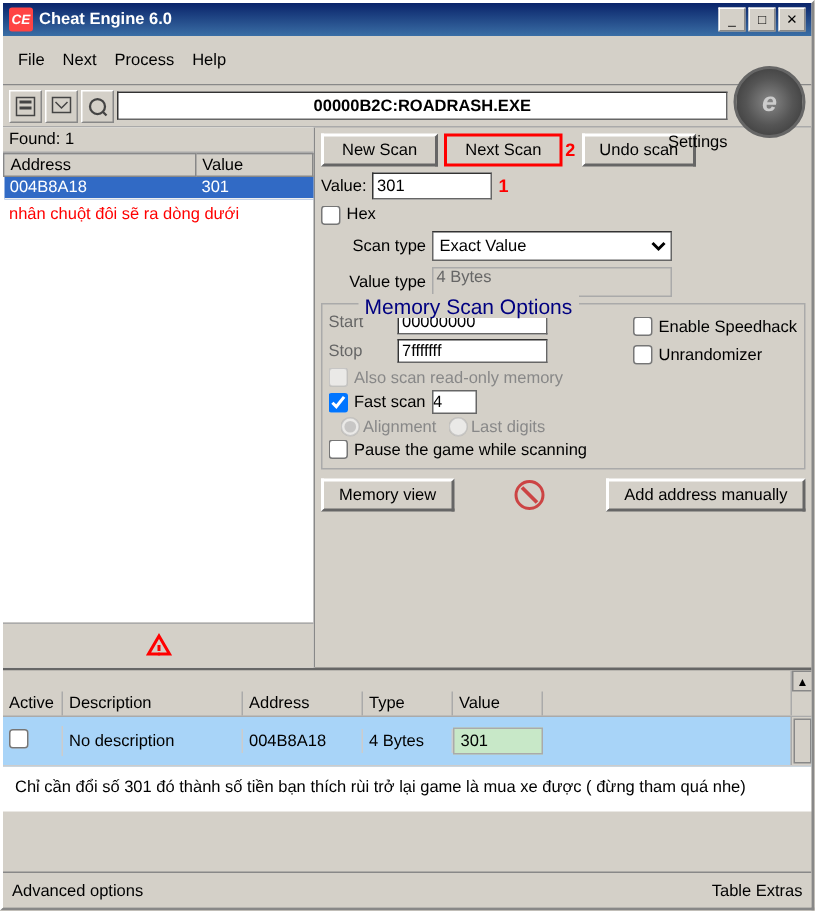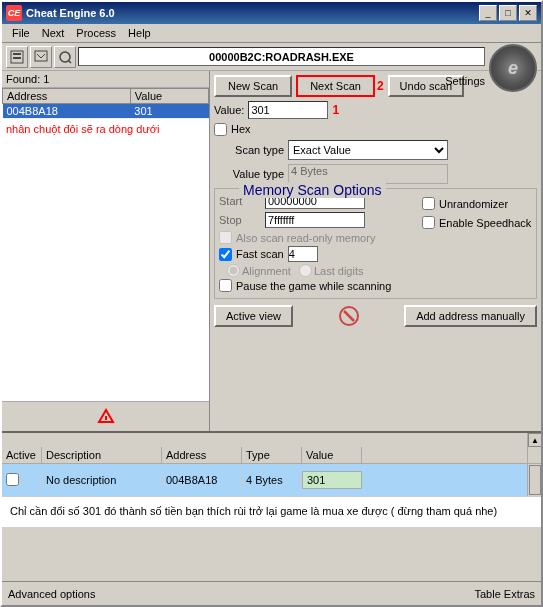--- a/index.html
+++ b/index.html
@@ -62,21 +62,21 @@
       color: #000;
     }
     .tb-btn.close { background: #d4d0c8; }
     
     .menu-bar {
       background: #d4d0c8;
       display: flex;
       align-items: center;
       padding: 2px 4px;
       border-bottom: 1px solid #888;
-      height: 19px;
+      height: 33px;
     }
     .menu-item {
       padding: 1px 6px;
       cursor: pointer;
       font-size: 11px;
     }
     
     .toolbar {
       background: #d4d0c8;
       display: flex;
@@ -592,32 +592,32 @@
 
             <div class="checkbox-row">
               <input type="checkbox" style="">
               <span>Pause the game while scanning</span>
             </div>
           </div>
 
           <div style="display:flex;flex-direction:column;gap:4px;min-width:110px;padding-top:4px;">
             <div class="checkbox-row">
               <input type="checkbox" style="">
-              <span>Unrandomizer</span>
+              <span>Enable Speedhack</span>
             </div>
             <div class="checkbox-row">
               <input type="checkbox" style="">
-              <span>Enable Speedhack</span>
+              <span>Unrandomizer</span>
             </div>
           </div>
         </div>
       </div>
 
       <div style="display:flex;align-items:center;justify-content:space-between;margin-top:2px;">
-        <button class="mem-view-btn">Active view</button>
+        <button class="mem-view-btn">Memory view</button>
         <div style="width:26px;height:26px;display:flex;align-items:center;justify-content:center;cursor:pointer;">
           <svg width="22" height="22" viewBox="0 0 22 22">
             <circle cx="11" cy="11" r="9" fill="none" stroke="#cc4444" stroke-width="2"></circle>
             <line x1="6" y1="6" x2="16" y2="16" stroke="#cc4444" stroke-width="2.5"></line>
           </svg>
         </div>
         <button class="add-addr-btn">Add address manually</button>
       </div>
     </div>
   </div>

